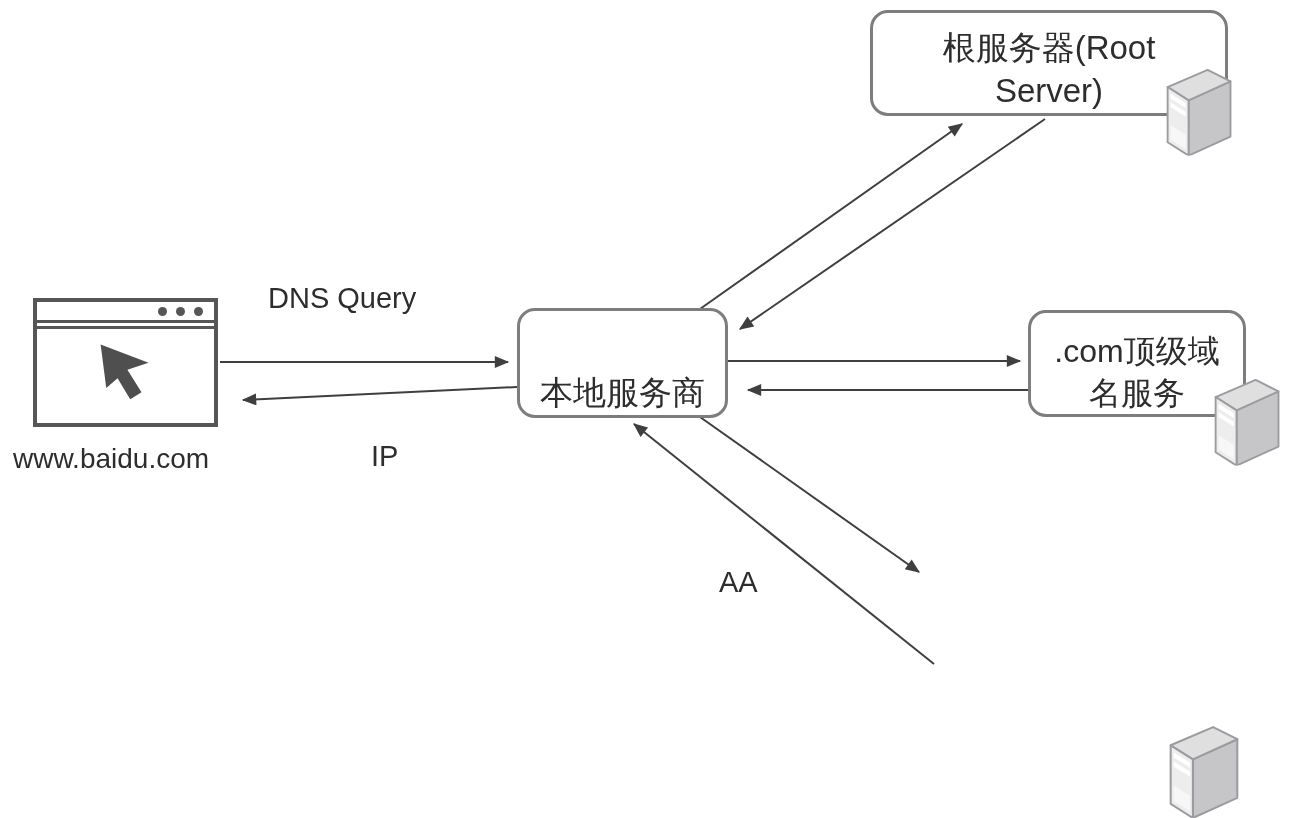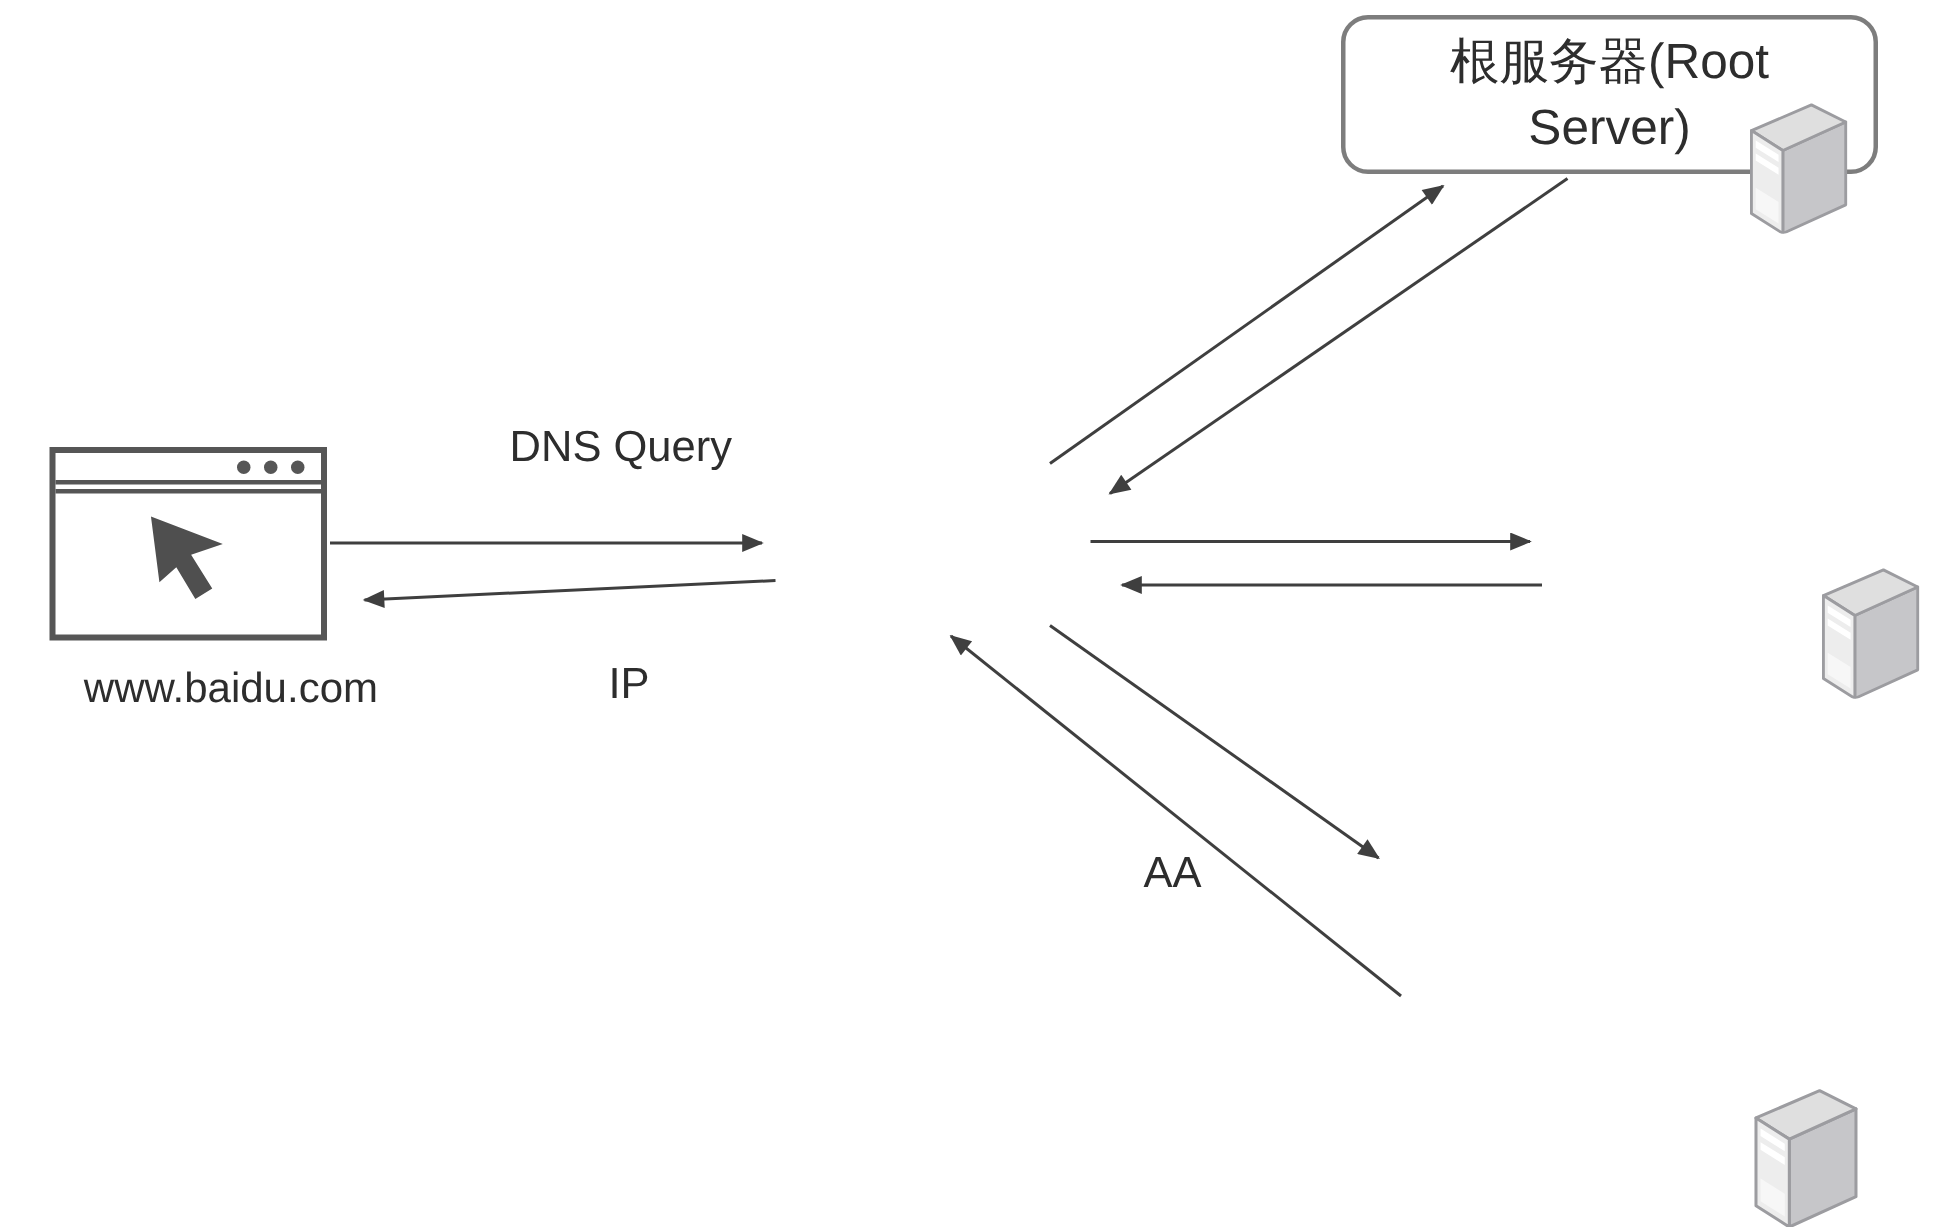--- a/index.html
+++ b/index.html
@@ -14,25 +14,24 @@
 
   
   .edge-layer { position: absolute; left: 0; top: 0; width: 1290px; height: 818px; z-index: 1; }
 
   
   .node-box {
     position: absolute;
     background: #fff;
     border: 3px solid #7d7d7d;
     border-radius: 18px;
-    display: flex; align-items: center; justify-content: center;
+    display: flex; align-items: flex-end; justify-content: center;
     text-align: center;
     z-index: 2;
     line-height: 1.32;
-    margin-left: 24px;
   }
   .node-local { left: 517px; top: 308px; width: 211px; height: 110px; font-size: 33px; }
   .node-root  { left: 870px; top: 10px;  width: 358px; height: 106px; font-size: 33px; padding: 0 55px; }
   .node-tld   { left: 1028px; top: 310px; width: 218px; height: 107px; font-size: 32px; padding: 0 13px; }
   .node-auth  { left: 932px; top: 577px; width: 271px; height: 190px; font-size: 30px; padding: 0 25px; line-height: 1.4; }
 
   
   .server-icon { position: absolute; z-index: 3; }
   .server-root { left: 1160px; top: 60px;  width: 80px; height: 96px; }
   .server-tld  { left: 1208px; top: 367px; width: 80px; height: 102px; }
@@ -49,21 +48,21 @@
     display: flex; align-items: center; justify-content: flex-end;
     gap: 9px; padding-right: 11px;
   }
   .browser-dot { width: 9px; height: 9px; border-radius: 50%; background: #565656; }
   .browser-gap { height: 3px; }
   .browser-rule { height: 3px; background: #565656; }
   .browser-content { flex: 1; display: flex; align-items: center; justify-content: center; }
   .cursor-svg { width: 58px; height: 62px; margin-top: -4px; }
 
   
-  .edge-label { position: absolute; z-index: 2; text-align: right; font-size: 29px; color: #2d2d2d; }
+  .edge-label { position: absolute; z-index: 2; text-align: left; font-size: 29px; color: #2d2d2d; }
   .label-dns { left: 268px; top: 282px; width: 220px; }
   .label-ip  { left: 371px; top: 440px; width: 62px; }
   .label-aa  { left: 719px; top: 566px; width: 82px; }
   .label-url { left: 0px; top: 443px; width: 252px; font-size: 28px; padding-left: 13px; }
 </style>
 </head>
 <body>
 
 <div class="canvas">
 
@@ -105,25 +104,31 @@
     <div class="browser-gap"></div>
     <div class="browser-rule"></div>
     <div class="browser-content">
       <svg class="cursor-svg" viewBox="0 0 40 44">
         <polygon points="2,1 36,14 21,19 31,35 23,40 14,25 6,32" fill="#4f4f4f"></polygon>
       </svg>
     </div>
   </div>
   <div class="edge-label label-url">www.baidu.com</div>
 
+  <div class="node-box node-local">
+    <span>本地服务商</span>
+  </div>
 
   <div class="node-box node-root">
     <span>根服务器(Root Server)</span>
   </div>
 
+  <div class="node-box node-tld">
+    <span>.com顶级域名服务</span>
+  </div>
 
 
   <svg class="server-icon server-root" viewBox="0 0 84 100">
       <use href="#server-tower"></use>
     </svg>
   <svg class="server-icon server-tld" viewBox="0 0 84 100">
       <use href="#server-tower"></use>
     </svg>
   <svg class="server-icon server-auth" viewBox="0 0 84 100">
       <use href="#server-tower"></use>

